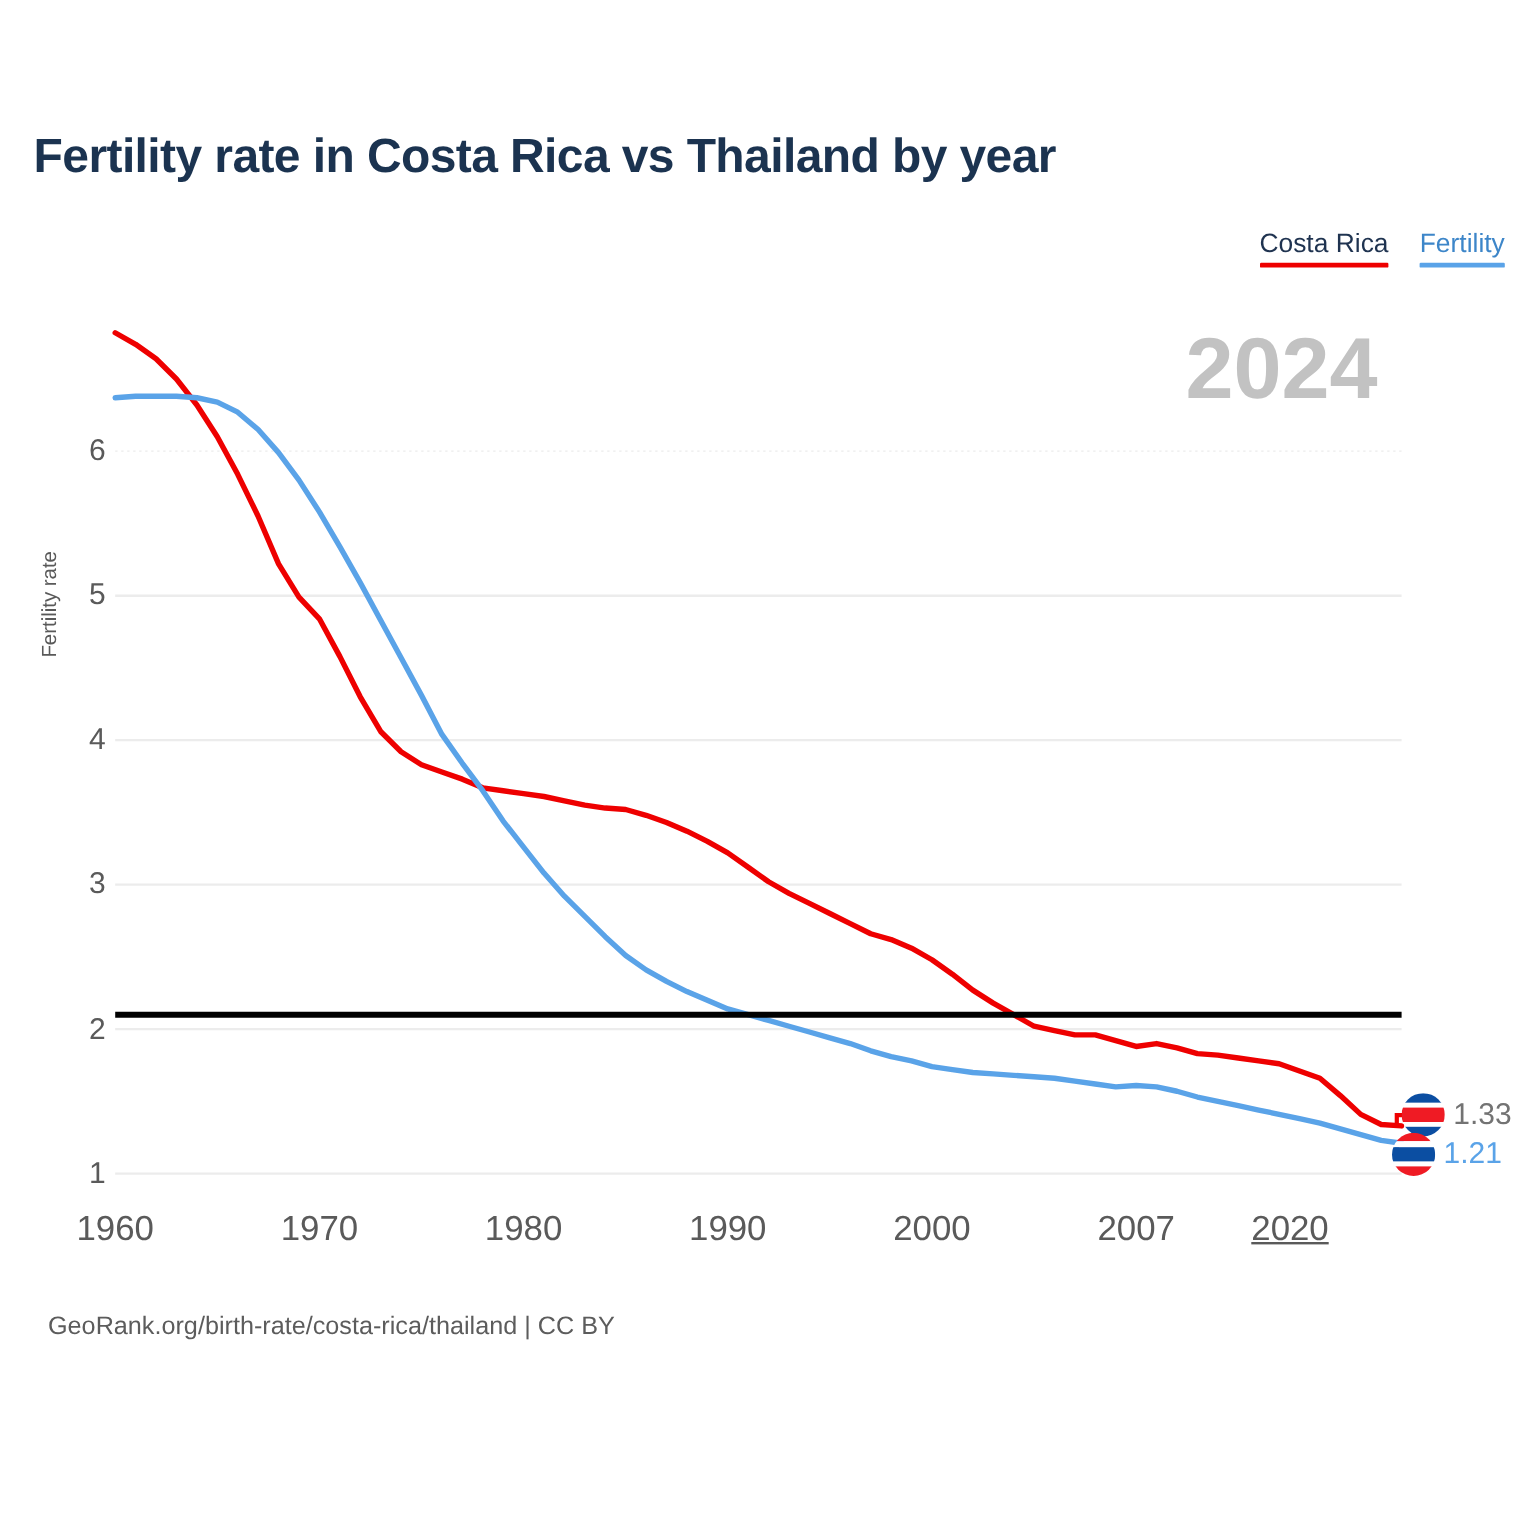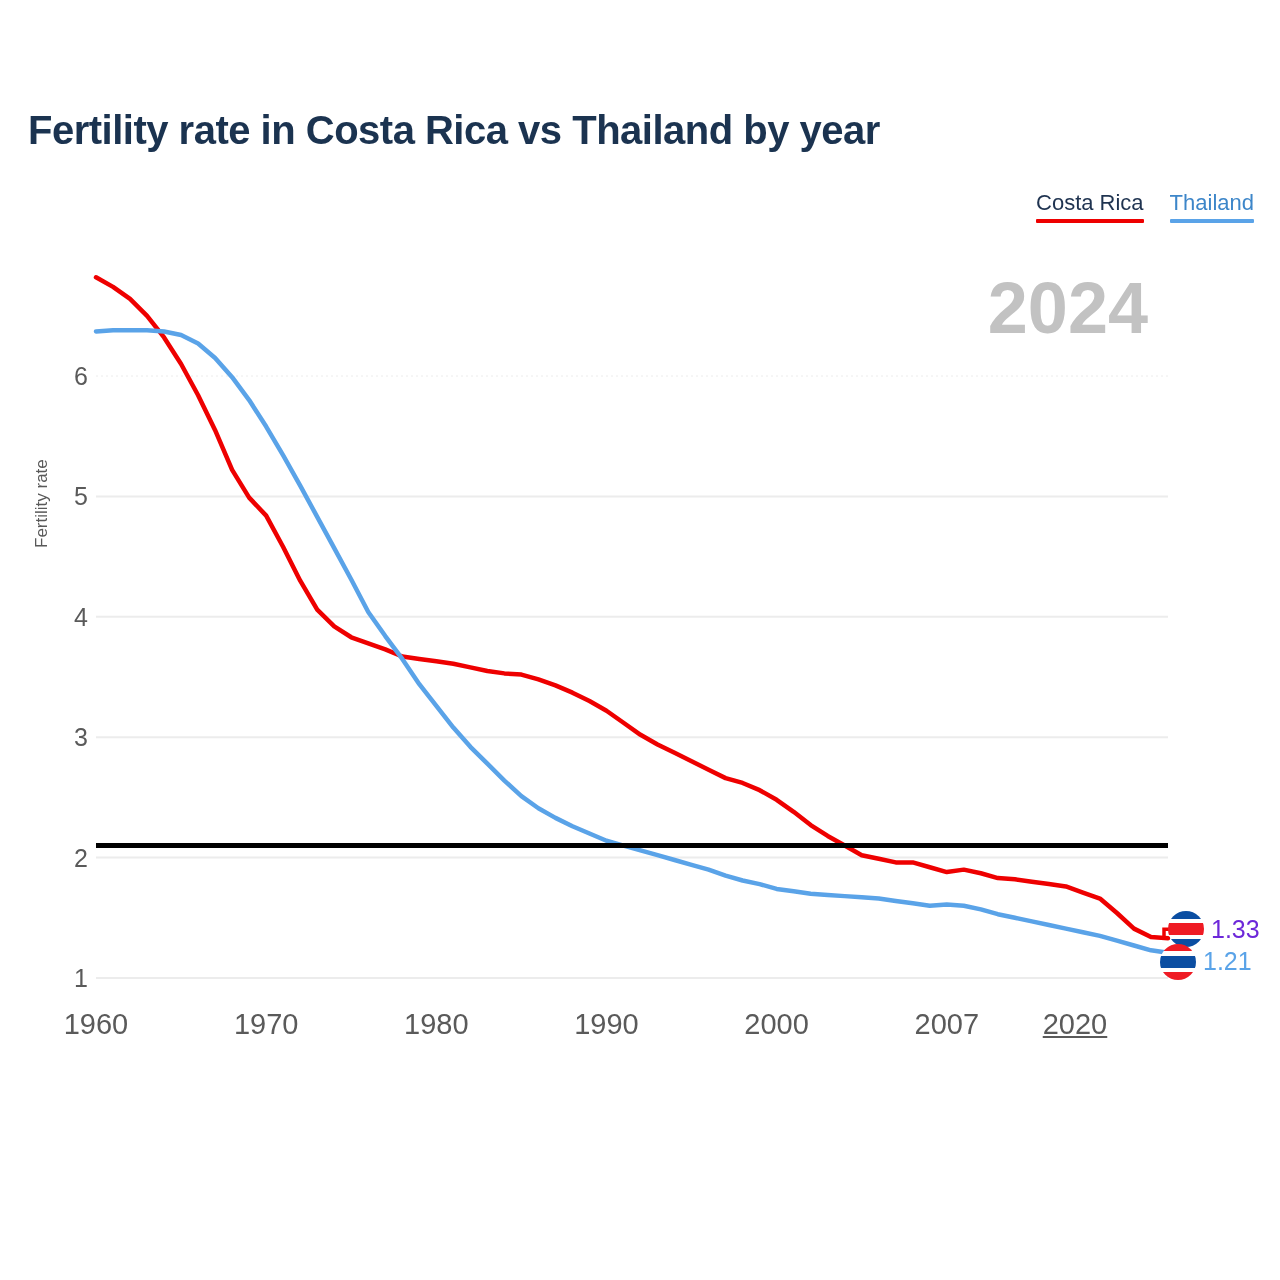--- a/index.html
+++ b/index.html
@@ -79,21 +79,21 @@
 <div id="chart-root">
 
   <div class="title">Fertility rate in Costa Rica vs Thailand by year</div>
 
   <div class="legend">
     <div class="legend-item">
       <span class="legend-label">Costa Rica</span>
       <span class="legend-rule" style="background:#ee0000"></span>
     </div>
     <div class="legend-item">
-      <span class="legend-label" style="color:#3d86c9">Thailand</span>
+      <span class="legend-label" style="color:#3d86c9">Fertility</span>
       <span class="legend-rule" style="background:#5aa3e8"></span>
     </div>
   </div>
 
   <div class="year-watermark">2024</div>
 
   <div class="ylabel">Fertility rate</div>
 
   <svg class="plot-svg" id="plot-svg" width="1280" height="1280">
       <line x1="96" x2="1168" y1="978" y2="978" stroke="#ececec" stroke-width="2"></line>
@@ -128,30 +128,31 @@
     </div>
   <div id="endpoints">
       <div class="endpoint" style="left: 1168px; top: 929.268px;">
         <div class="flag">
           <span style="background: rgb(11, 78, 162); height: 22%;"></span>
           <span style="background: rgb(255, 255, 255); height: 12%;"></span>
           <span style="background: rgb(239, 27, 36); height: 32%;"></span>
           <span style="background: rgb(255, 255, 255); height: 12%;"></span>
           <span style="background: rgb(11, 78, 162); height: 22%;"></span>
         </div>
-        <span class="endpoint-value" style="color: #6d28d9;">1.33</span>
+        <span class="endpoint-value" style="color: #737373;">1.33</span>
       </div>
       <div class="endpoint" style="left: 1160px; top: 961.716px;">
         <div class="flag">
           <span style="background: rgb(239, 27, 36); height: 20%;"></span>
           <span style="background: rgb(255, 255, 255); height: 13%;"></span>
           <span style="background: rgb(11, 78, 162); height: 34%;"></span>
           <span style="background: rgb(255, 255, 255); height: 13%;"></span>
           <span style="background: rgb(239, 27, 36); height: 20%;"></span>
         </div>
         <span class="endpoint-value" style="color: rgb(90, 163, 232);">1.21</span>
       </div>
     </div>
 
   <div class="footer">
+    <div>GeoRank.org/birth-rate/costa-rica/thailand | CC BY</div>
   </div>
 
 </div>
 
 </body></html>

